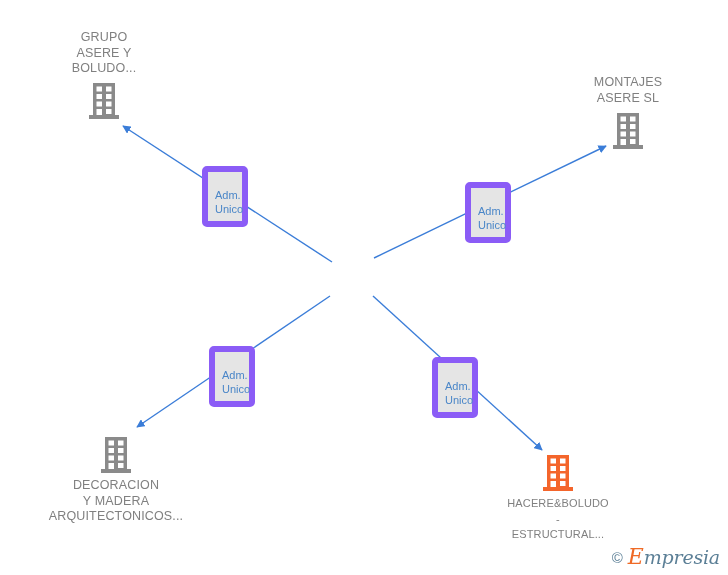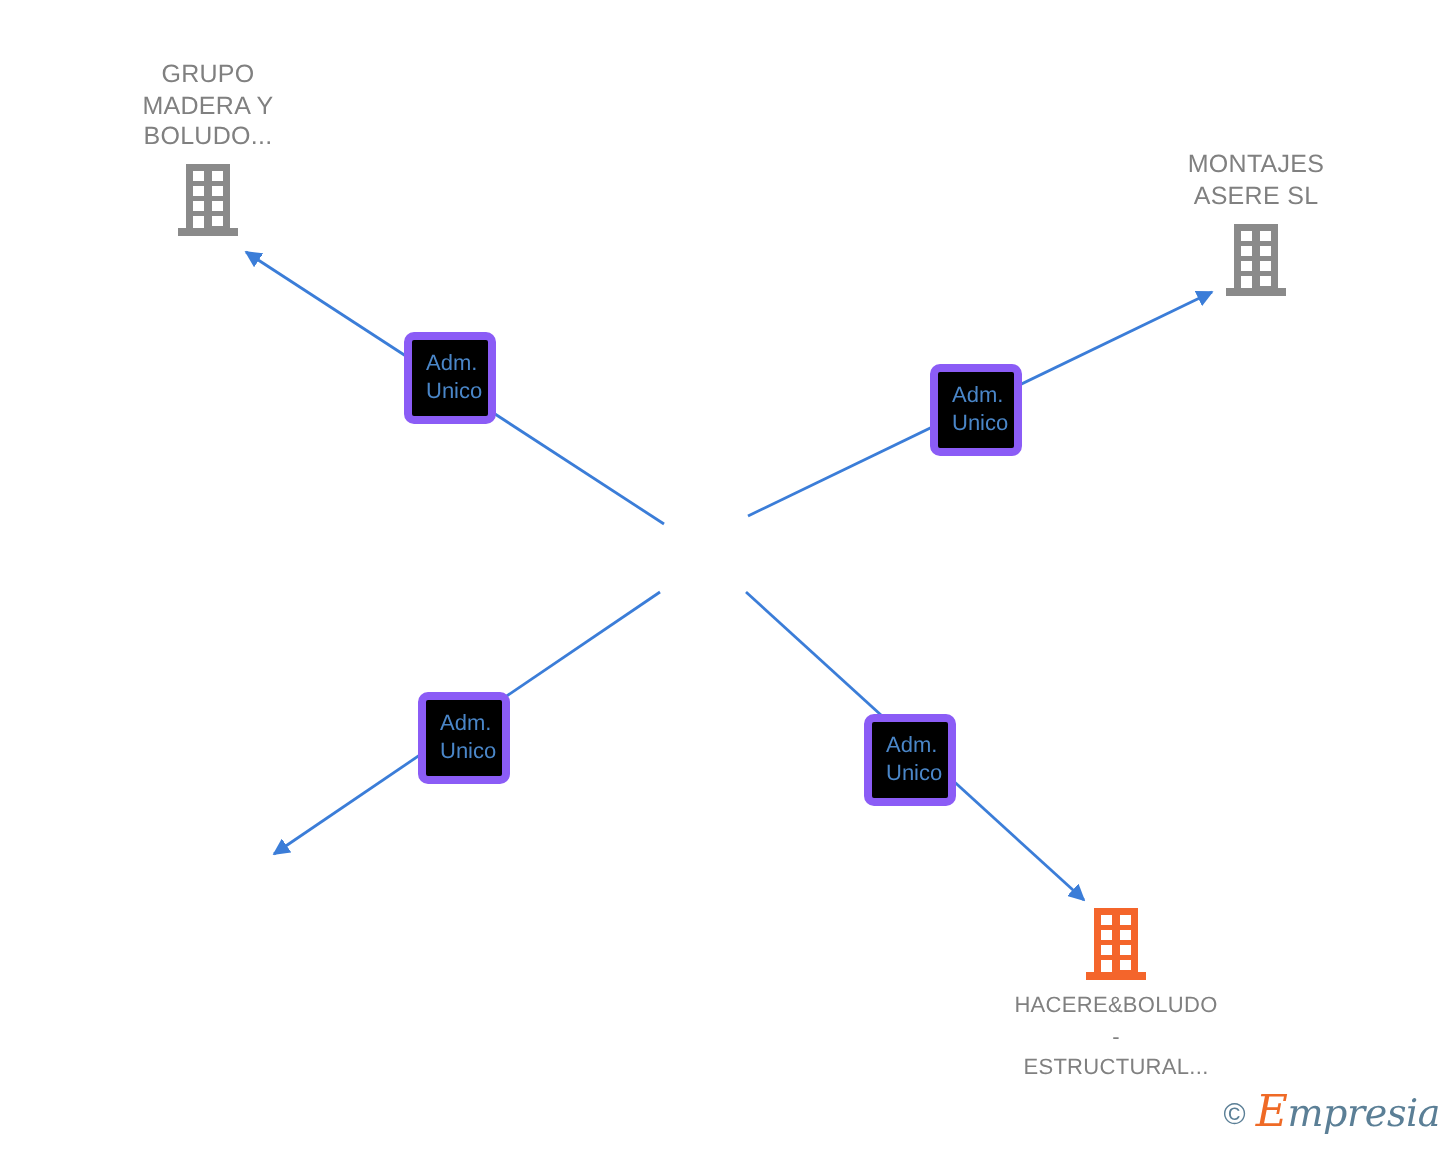--- a/index.html
+++ b/index.html
@@ -51,27 +51,27 @@
   .icon-wrap svg { display: inline-block; vertical-align: middle; }
 
   
   .node.label-top .node-label { margin-bottom: 3px; }
   .node.label-bottom .node-label { margin-top: 3px; }
 
   
   .edge-chip {
     position: absolute;
     box-sizing: border-box;
-    border: 4px solid #8b5cf6;
+    border: 6px solid #8b5cf6;
     border-radius: 5px;
-    background: #000000;
+    background: #e5e5e5;
     color: #4a86c8;
     font-size: 11px;
     line-height: 14px;
-    padding: 5px 7px 5px 7px;
+    padding: 16px 7px 5px 7px;
     text-align: center;
     white-space: pre-line;
     z-index: 4;
     font-family: "Liberation Sans", sans-serif;
   }
 
   
   #watermark {
     position: absolute;
     right: 8px;
@@ -127,21 +127,21 @@
 Unico</div>
 
   <div class="edge-chip" style="left:209px; top:346px; width:46px;">Adm.
 Unico</div>
 
   <div class="edge-chip" style="left:432px; top:357px; width:46px;">Adm.
 Unico</div>
 
   <div class="node label-top" style="left:104px; top:30px;">
     <div class="node-label">GRUPO
-MADERA Y
+ASERE Y
 BOLUDO...</div>
     <div class="icon-wrap">
       <svg width="30" height="36" viewBox="0 0 30 36" xmlns="http://www.w3.org/2000/svg" aria-label="building">
         <g fill="#8a8a8a">
           <rect x="4" y="0" width="22" height="32"></rect>
           <rect x="0" y="32" width="30" height="4"></rect>
         </g>
         <g fill="#ffffff">
           <rect x="7.5" y="3.5" width="5.5" height="5"></rect>
           <rect x="17" y="3.5" width="5.5" height="5"></rect>
@@ -173,20 +173,43 @@
           <rect x="7.5" y="18.5" width="5.5" height="5"></rect>
           <rect x="17" y="18.5" width="5.5" height="5"></rect>
           <rect x="7.5" y="26" width="5.5" height="6"></rect>
           <rect x="17" y="26" width="5.5" height="5"></rect>
         </g>
       </svg>
     </div>
   </div>
 
 
+  <div class="node label-bottom" style="left:116px; top:433px;">
+    <div class="icon-wrap">
+      <svg width="30" height="36" viewBox="0 0 30 36" xmlns="http://www.w3.org/2000/svg" aria-label="building">
+        <g fill="#8a8a8a">
+          <rect x="4" y="0" width="22" height="32"></rect>
+          <rect x="0" y="32" width="30" height="4"></rect>
+        </g>
+        <g fill="#ffffff">
+          <rect x="7.5" y="3.5" width="5.5" height="5"></rect>
+          <rect x="17" y="3.5" width="5.5" height="5"></rect>
+          <rect x="7.5" y="11" width="5.5" height="5"></rect>
+          <rect x="17" y="11" width="5.5" height="5"></rect>
+          <rect x="7.5" y="18.5" width="5.5" height="5"></rect>
+          <rect x="17" y="18.5" width="5.5" height="5"></rect>
+          <rect x="7.5" y="26" width="5.5" height="6"></rect>
+          <rect x="17" y="26" width="5.5" height="5"></rect>
+        </g>
+      </svg>
+    </div>
+    <div class="node-label">DECORACION
+Y MADERA
+ARQUITECTONICOS...</div>
+  </div>
 
   <div class="node label-bottom" style="left:558px; top:451px;">
     <div class="icon-wrap">
       <svg width="30" height="36" viewBox="0 0 30 36" xmlns="http://www.w3.org/2000/svg" aria-label="building">
         <g fill="#f4652b">
           <rect x="4" y="0" width="22" height="32"></rect>
           <rect x="0" y="32" width="30" height="4"></rect>
         </g>
         <g fill="#ffffff">
           <rect x="7.5" y="3.5" width="5.5" height="5"></rect>

